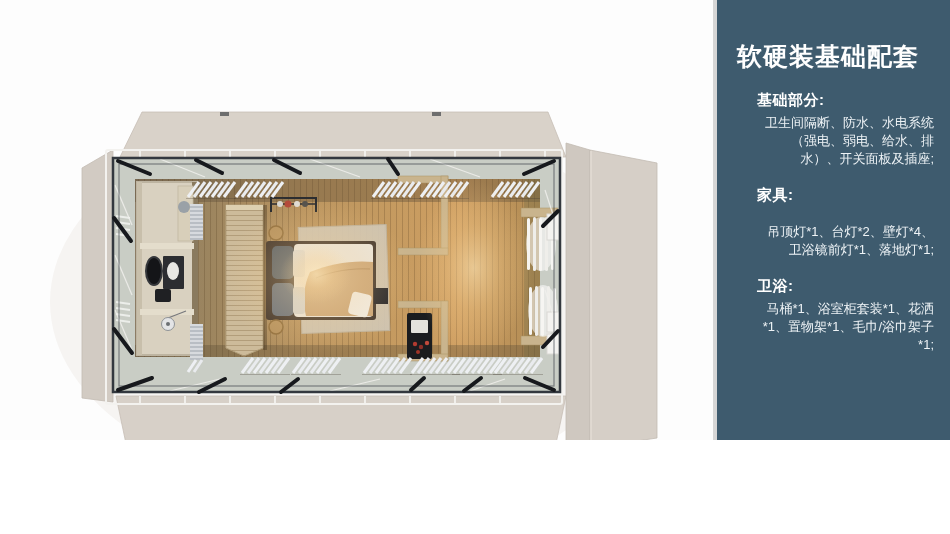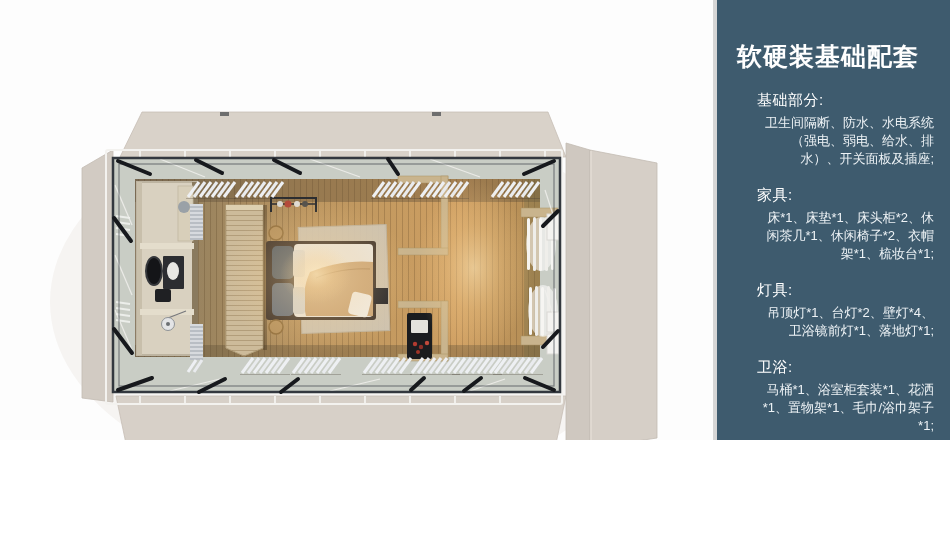--- a/index.html
+++ b/index.html
@@ -4,21 +4,21 @@
 <style>
   html,body{margin:0;padding:0;background:#ffffff;font-family:"Liberation Sans","DejaVu Sans",sans-serif;}
   .stage{position:relative;width:950px;height:440px;background:#fef9c3;display:flex;overflow:hidden;}
   .plan{position:relative;width:713px;height:534px;background:#fdfdfd;flex:0 0 auto;}
   .plan svg{display:block;}
   .divider{width:4px;height:534px;background:#d6d6d6;flex:0 0 auto;}
   .sidebar{flex:1;height:534px;background:#3e5b6e;color:#ffffff;box-sizing:border-box;
            padding:40px 16px 0 40px;}
   .sidebar .title{margin:0 0 6px -20px;font-size:25px;font-weight:700;letter-spacing:1px;color:#ffffff;}
   .sec{margin:18px 0 0 0;}
-  .sec h2{margin:0 0 4px 0;font-size:15px;font-weight:400;color:#ffffff;letter-spacing:.5px;}
+  .sec h2{margin:0 0 4px 0;font-size:15px;font-weight:700;color:#ffffff;letter-spacing:.5px;}
   .sec p{margin:0;font-size:13px;line-height:18px;color:#eef3f6;text-align:right;}
 </style>
 </head>
 <body>
 
 <div class="stage">
 
   <div class="plan">
     <svg width="713" height="534" viewBox="0 0 713 534">
       <defs>
@@ -274,25 +274,23 @@
   <aside class="sidebar">
     <h1 class="title">软硬装基础配套</h1>
 
     <section class="sec">
       <h2>基础部分:</h2>
       <p>卫生间隔断、防水、水电系统（强电、弱电、给水、排水）、开关面板及插座;</p>
     </section>
 
     <section class="sec">
       <h2>家具:</h2>
-      <p>床*1、床垫*1、床头柜*2、休闲茶几*1、休闲椅子*2、衣帽架*1、梳妆台*1;</p>
-    </section>
-
-    <section class="sec">
-      <h2>灯具:</h2>
+    </section>
+
+    <section class="sec">
       <p>吊顶灯*1、台灯*2、壁灯*4、卫浴镜前灯*1、落地灯*1;</p>
     </section>
 
     <section class="sec">
       <h2>卫浴:</h2>
       <p>马桶*1、浴室柜套装*1、花洒*1、置物架*1、毛巾/浴巾架子*1;</p>
     </section>
 
     <section class="sec">
     </section>

